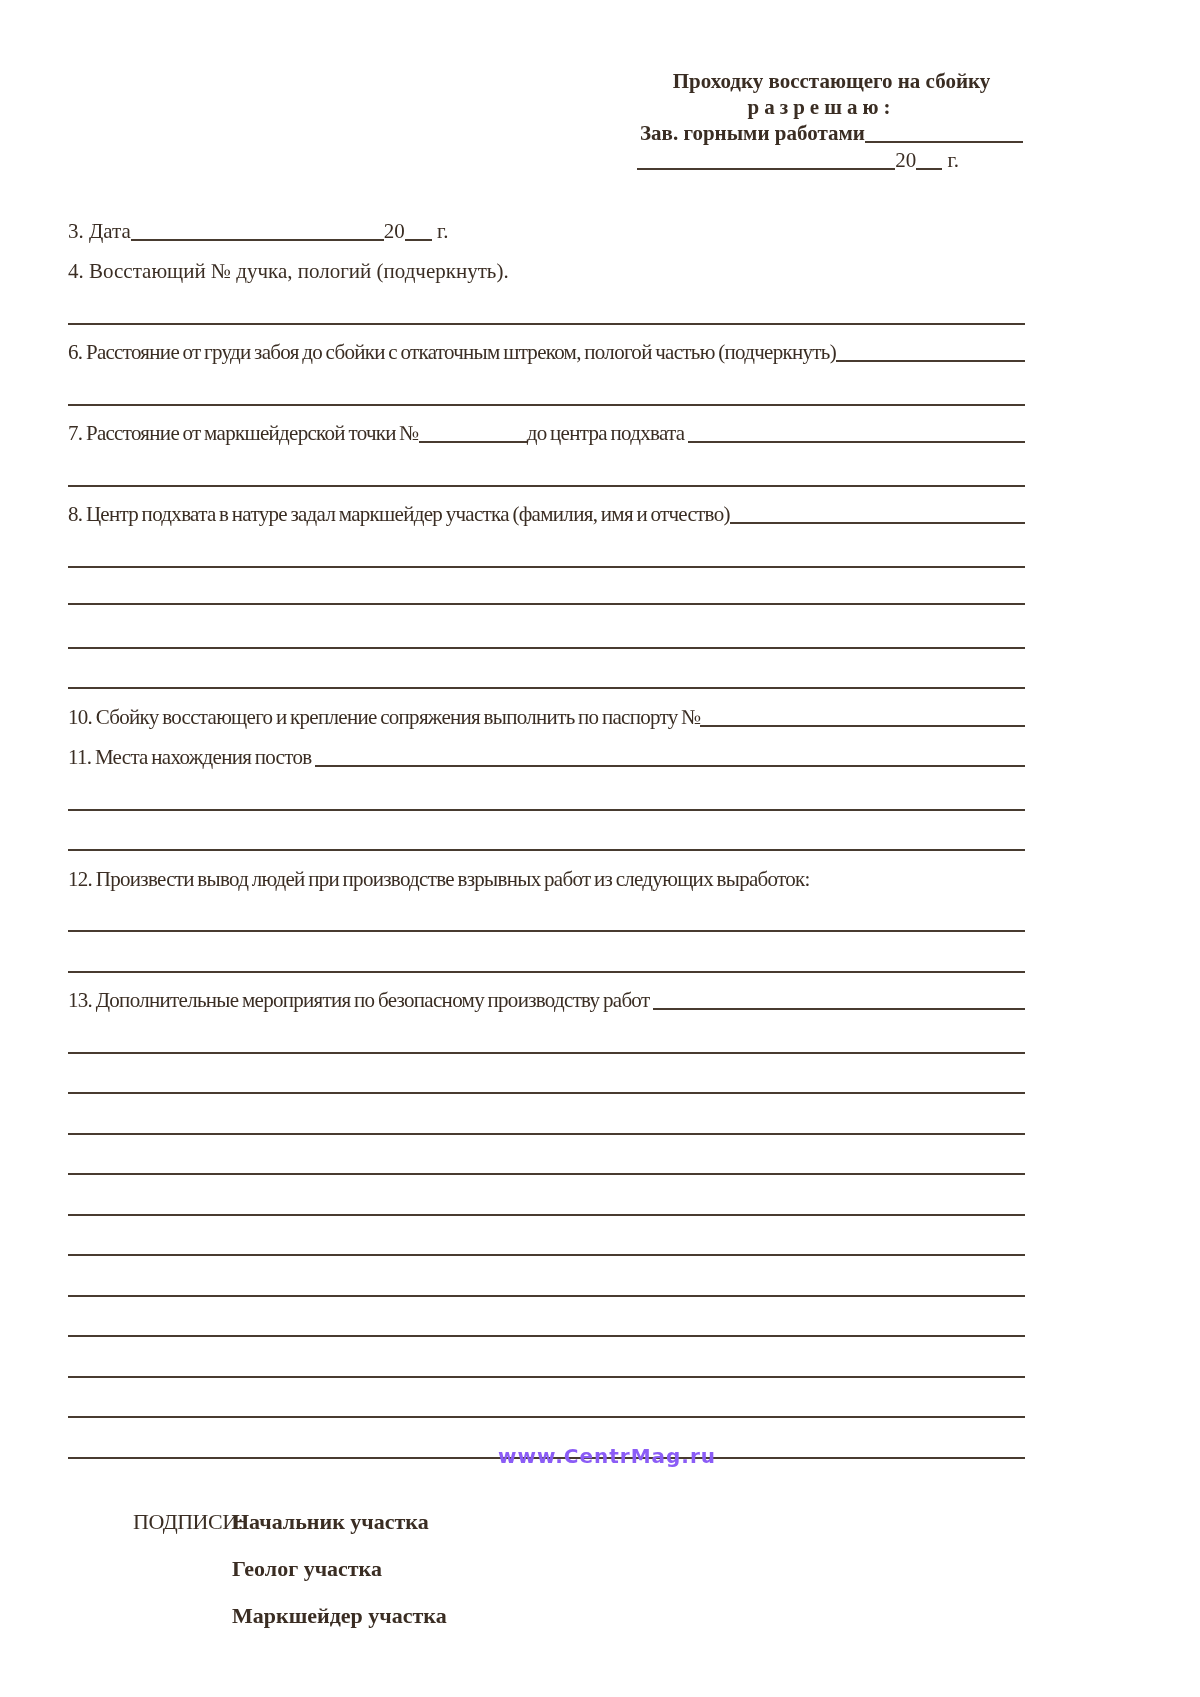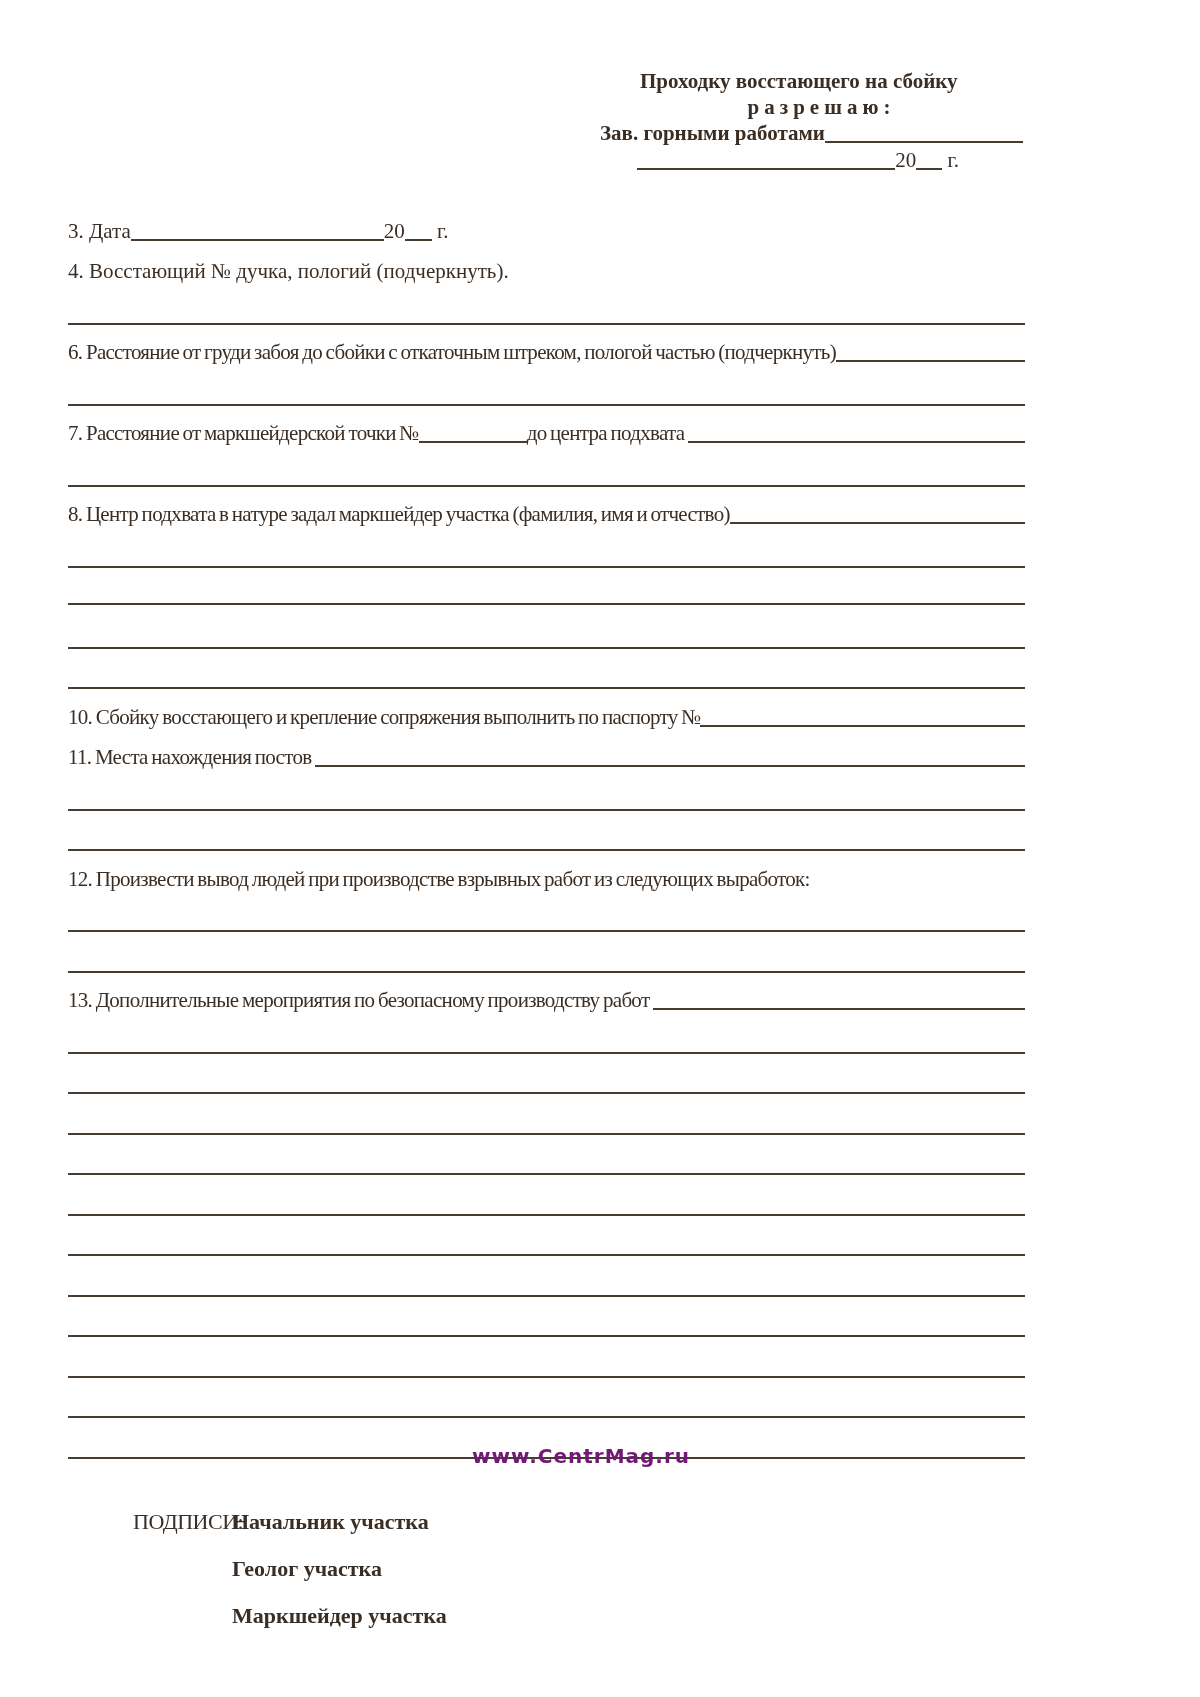--- a/index.html
+++ b/index.html
@@ -10,23 +10,23 @@
     font-family:"Liberation Serif","DejaVu Serif",serif;
     color:#3a2d23;
     overflow:hidden;
   }
 
   
   .header {
     position:absolute; left:600px; top:68px; width:423px;
     font-weight:bold; font-size:21px; line-height:26px;
   }
-  .header .h1 { padding-left:40px; white-space:nowrap; }
+  .header .h1 { text-align:center; padding-left:40px; white-space:nowrap; }
   .header .h2 { text-align:center; padding-left:20px; letter-spacing:5px; }
-  .header .hrow { display:flex; align-items:flex-end; height:26px; }
+  .header .hrow { display:flex; align-items:flex-end; height:26px;margin-left:40px; }
   .header .h4 { font-weight:normal; margin-left:37px; margin-right:64px; height:27px; }
   .fill {
     border-bottom:2.5px solid #483b30;
     margin-bottom:3px;
     height:0;
   }
   .header .hrow .grow { flex:1; }
 
   
   .form {
@@ -49,25 +49,25 @@
   .signatures {
     position:absolute; left:133px; top:1488px; font-size:22px;
   }
   .sig-row { display:flex; align-items:flex-end; height:47px; }
   .sig-label { width:99px; letter-spacing:-0.5px; line-height:26px; }
   .sig-indent { width:99px; }
   .sig-role { font-weight:bold; line-height:26px; }
 
   
   .watermark {
-    position:absolute; left:472px; top:1444px; width:200px;
+    position:absolute; left:498px; top:1444px; width:200px;
     text-align:center;
     font-family:"DejaVu Sans","Liberation Sans",sans-serif;
     font-weight:bold; font-size:20px; letter-spacing:1px;
-    color:#701a75;
+    color:#8b5cf6;
   }
 </style>
 </head>
 <body>
 
 <div class="header">
   <div class="h1">Проходку восстающего на сбойку</div>
   <div class="h2">разрешаю:</div>
   <div class="hrow">
     <span>Зав. горными работами</span>

